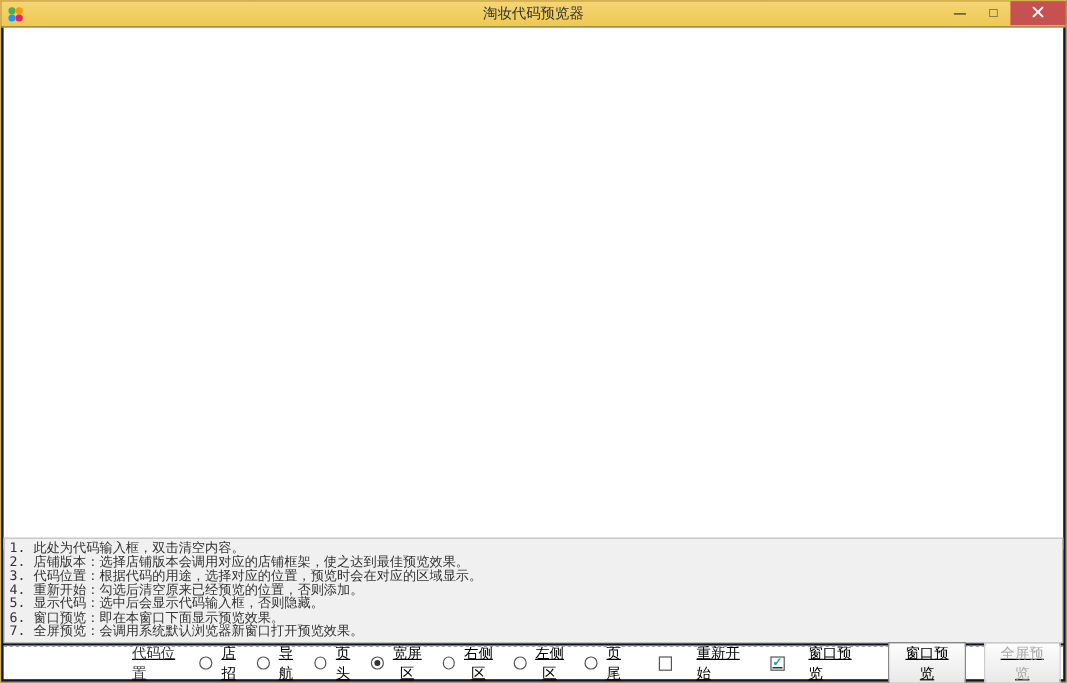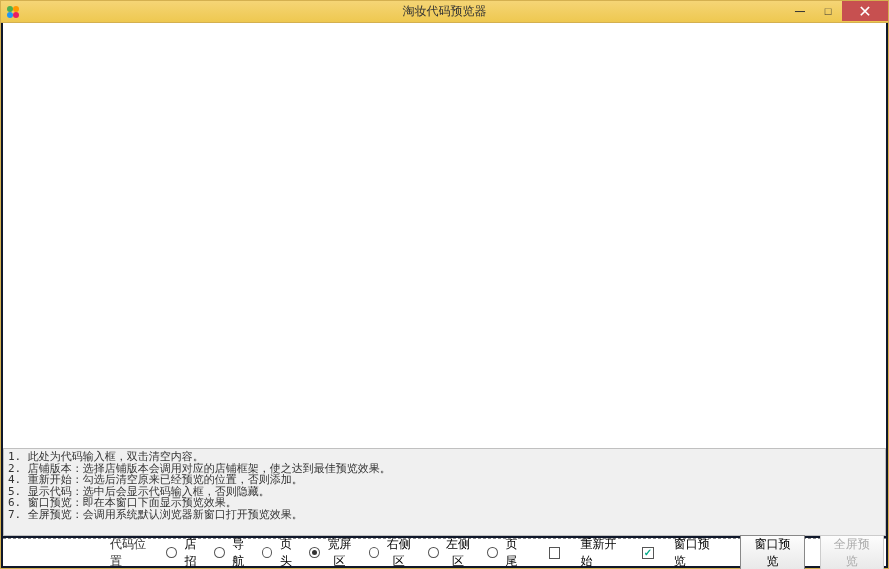--- a/index.html
+++ b/index.html
@@ -15,21 +15,21 @@
     .titlebar-btn.close { background: #c75050; color: #fff; width: 46px; font-size: 16px; }
     .content-area { position: absolute; top: 22px; left: 2px; right: 2px; bottom: 110px; background: #fff; }
     .code-panel { position: absolute; left: 2px; right: 2px; bottom: 32px; height: 88px; background: #f0f0f0; border: 1px solid #c0c0c0; padding: 2px 4px; font-size: 11px; line-height: 1.05; color: #333; overflow: hidden; font-family: "SimSun", monospace; }
     .code-panel .line { white-space: nowrap; }
     .bottom-bar { position: absolute; left: 2px; right: 2px; bottom: 2px; height: 28px; display: flex; align-items: center; background: #fff; border-top: 1px dashed #888; padding: 0 2px; }
     .watermark { position: absolute; left: 4px; bottom: 2px; display: flex; align-items: center; pointer-events: none; opacity: 0.85; }
     .watermark-icon { width: 40px; height: 40px; }
     .watermark-text { margin-left: 2px; line-height: 1; }
     .watermark-cn { font-size: 15px; font-weight: bold; color: #0066cc; letter-spacing: 1px; }
     .watermark-en { font-size: 10px; color: #888; font-style: italic; letter-spacing: 1px; }
-    .controls-group { display: flex; align-items: center; gap: 4px; margin-left: 105px; }
+    .controls-group { display: flex; align-items: center; gap: 4px; margin-left: 105px; text-decoration: underline; }
     .field-label { color: #333; margin-right: 2px; font-size: 12px; position: relative; }
     .radio-wrap { display: flex; align-items: center; gap: 2px; margin: 0 4px; cursor: pointer; text-align: center; }
     .radio-circle { width: 11px; height: 11px; border: 1px solid #555; border-radius: 50%; display: inline-flex; align-items: center; justify-content: center; background: #fff; }
     .radio-circle.checked::after { content: ""; width: 5px; height: 5px; background: #333; border-radius: 50%; }
     .check-wrap { display: flex; align-items: center; gap: 20px; margin: 0 6px; cursor: pointer; }
     .check-box { width: 12px; height: 12px; border: 1px solid #555; background: #fff; display: inline-flex; align-items: center; justify-content: center; font-size: 10px; color: #0a8; line-height: 1; }
     .check-box.checked::after { content: "✓"; font-weight: bold; }
     .btn { height: 36px; padding: 0 8px; border: 1px solid #aaa; background: linear-gradient(to bottom, #fdfdfd, #e8e8e8); cursor: pointer; font-size: 12px; margin-left: 11px; display: inline-flex; align-items: center; }
     .btn.primary { border: 1px solid #888; font-weight: normal; }
     .btn.disabled { color: #aaa; border-color: #ccc; cursor: default; }
@@ -54,20 +54,21 @@
       <div class="titlebar-btn max">□</div>
       <div class="titlebar-btn close">✕</div>
     </div>
   </div>
 
   <div class="content-area"></div>
 
   <div class="code-panel">
     <div class="line">1. 此处为代码输入框，双击清空内容。</div>
     <div class="line">2. 店铺版本：选择店铺版本会调用对应的店铺框架，使之达到最佳预览效果。</div>
+    <div class="line">3. 代码位置：根据代码的用途，选择对应的位置，预览时会在对应的区域显示。</div>
     <div class="line">4. 重新开始：勾选后清空原来已经预览的位置，否则添加。</div>
     <div class="line">5. 显示代码：选中后会显示代码输入框，否则隐藏。</div>
     <div class="line">6. 窗口预览：即在本窗口下面显示预览效果。</div>
     <div class="line">7. 全屏预览：会调用系统默认浏览器新窗口打开预览效果。</div>
 
   </div>
 
   <div class="bottom-bar">
     <div class="controls-group">
       <span class="field-label">代码位置</span>

